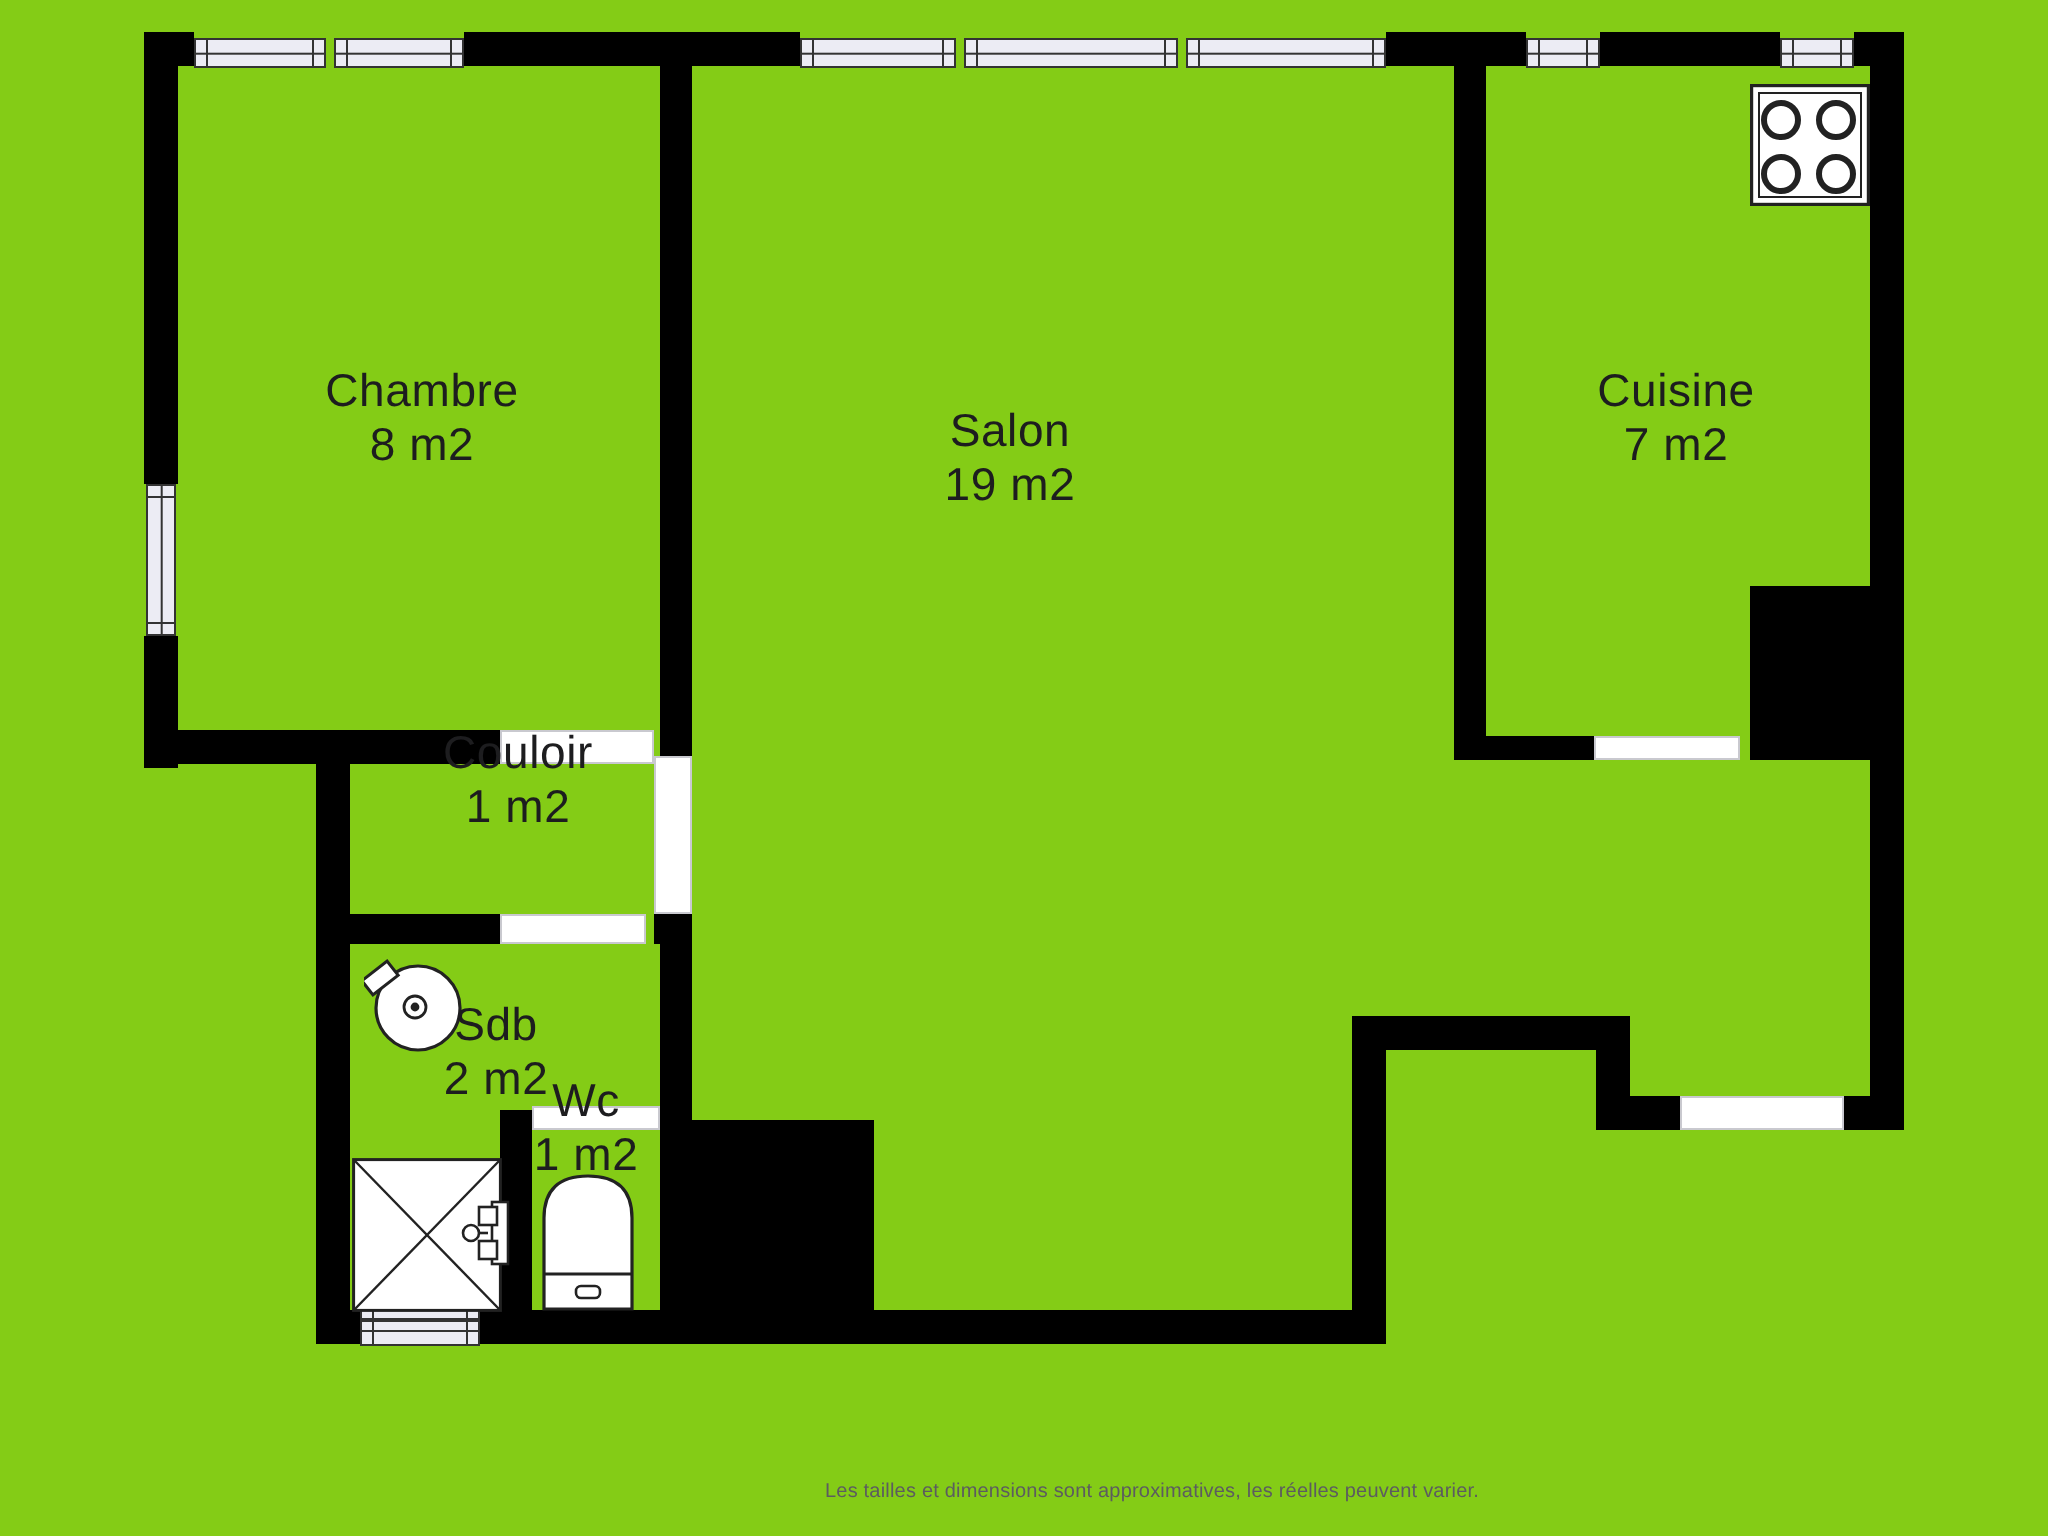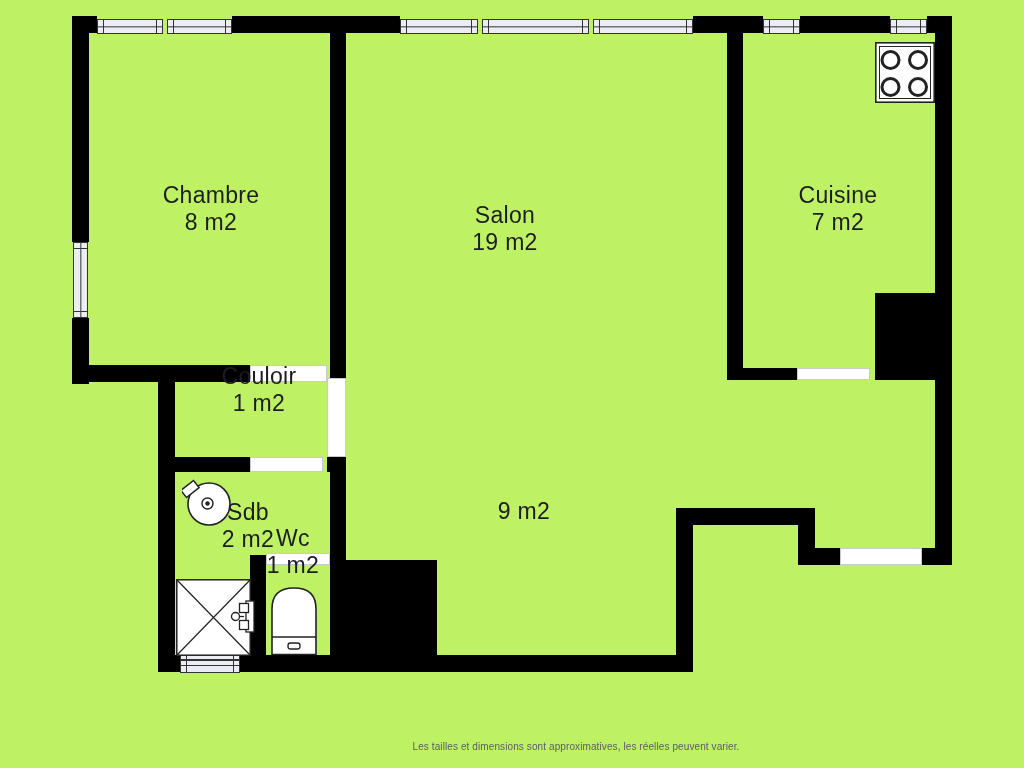--- a/index.html
+++ b/index.html
@@ -1,17 +1,17 @@
 <!DOCTYPE html>
 <html><head>
 <meta charset="utf-8">
 <style>
   html,body{margin:0;padding:0;background:#fff;}
   #stage{
-    position:relative;width:1024px;height:768px;background:#bef264;overflow:hidden;
+    position:relative;width:1024px;height:768px;background:#84cc16;overflow:hidden;
     font-family:"Liberation Sans",sans-serif;
   }
   .w{position:absolute;background:#000;z-index:1;}
   .win{position:absolute;background:#ECECF4;border:1.4px solid #333;box-sizing:border-box;z-index:2;}
   .win::before,.win::after{content:"";position:absolute;top:-1px;bottom:-1px;width:1.4px;background:#333;}
   .win::before{left:5px}
   .win::after{right:5px}
   .win .mid{position:absolute;left:0;right:0;top:50%;height:1.3px;background:#333;transform:translateY(-50%);}
   .win .h1{position:absolute;left:0;right:0;top:30%;height:1.2px;background:#333;}
   .win .h2{position:absolute;left:0;right:0;top:62%;height:1.2px;background:#333;}
@@ -148,26 +148,25 @@
   </div>
   <div class="lbl" style="left:838px;top:209px">
     <div>Cuisine</div>
     <div>7 m2</div>
   </div>
   <div class="lbl" style="left:259px;top:390px">
     <div>Couloir</div>
     <div>1 m2</div>
   </div>
   <div class="lbl" style="left:524px;top:511px">
-    <div>9 m2</div>
   </div>
   <div class="lbl" style="left:248px;top:526px">
     <div>Sdb</div>
     <div>2 m2</div>
   </div>
-  <div class="lbl" style="left:293px;top:552px">
+  <div class="lbl" style="left:293px;top:564px">
     <div>Wc</div>
     <div>1 m2</div>
   </div>
 
   <div class="disclaimer">Les tailles et dimensions sont approximatives, les réelles peuvent varier.</div>
 
 </div>
 
 </body></html>

